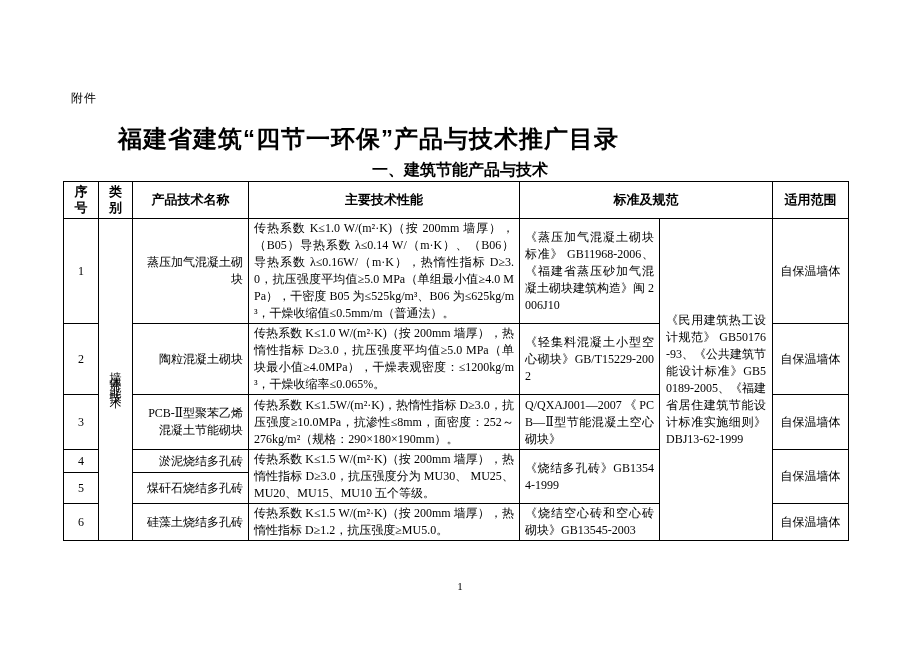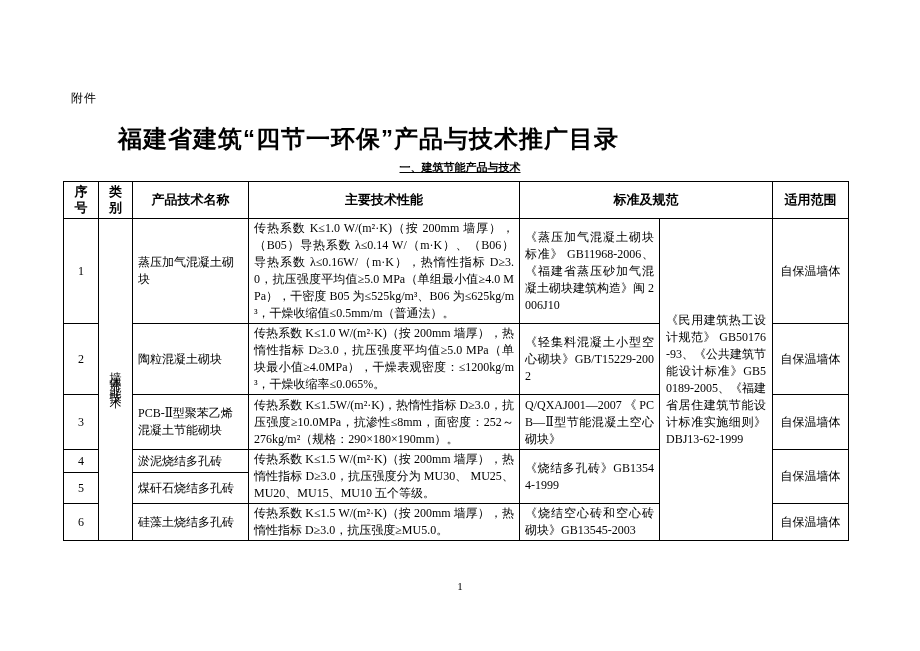--- a/index.html
+++ b/index.html
@@ -15,40 +15,39 @@
     font-size:12px; letter-spacing:1px;
   }
   .doc-title {
     position:absolute; left:0; top:123px; width:737px;
     text-align:center; font-size:24px; font-weight:bold;
     font-family:"Liberation Sans","DejaVu Sans",sans-serif;
     letter-spacing:1px;
   }
   .doc-subtitle {
     position:absolute; left:0; top:160px; width:920px;
-    text-align:center; font-size:11px; font-weight:bold;
+    text-align:center; font-size:16px; font-weight:bold;
     font-family:"Liberation Sans","DejaVu Sans",sans-serif;
-    text-decoration:underline;
   }
   table.catalog {
     position:absolute; left:63px; top:181px;
     width:785px; border-collapse:collapse; table-layout:fixed;padding-left:24px;
   }
   .catalog th, .catalog td { border:1px solid #000; overflow:hidden; }
   .catalog th {
     font-family:"Liberation Sans","DejaVu Sans",sans-serif;
     font-weight:bold; font-size:13px; line-height:16px;
     text-align:center; vertical-align:middle; padding:2px 1px;
   }
   .catalog thead tr { height:37px; }
   .catalog td {
     font-size:12px; line-height:17px; vertical-align:middle; padding:1px 2px;
   }
   td.c   { text-align:center; }
-  td.name { text-align:left; padding:2px 5px; }
+  td.name { text-align:right; padding:2px 5px; }
   td.perf, td.std { text-align:justify; word-break:break-all; padding:1px 5px; }
   td.gstd { text-align:justify; word-break:break-all; padding:1px 6px; }
   td.scope { text-align:center;margin-top:36px; }
   .two-line {
     display:inline-block; width:1.05em; word-break:break-all; line-height:16px;
   }
   .vert {
     display:inline-block;
     writing-mode:vertical-rl; text-orientation:upright;
     letter-spacing:5px; line-height:1;
@@ -124,20 +123,20 @@
       <td class="std" rowspan="2">《烧结多孔砖》GB13544-1999</td>
       <td class="scope" rowspan="2">自保温墙体</td>
     </tr>
     <tr class="r5">
       <td class="c">5</td>
       <td class="name">煤矸石烧结多孔砖</td>
     </tr>
     <tr class="r6">
       <td class="c">6</td>
       <td class="name">硅藻土烧结多孔砖</td>
-      <td class="perf">传热系数 K≤1.5 W/(m²·K)（按 200mm 墙厚），热惰性指标 D≥3.0，抗压强度≥MU5.0。</td>
+      <td class="perf">传热系数 K≤1.5 W/(m²·K)（按 200mm 墙厚），热惰性指标 D≥1.2，抗压强度≥MU5.0。</td>
       <td class="std">《烧结空心砖和空心砖砌块》GB13545-2003</td>
       <td class="scope">自保温墙体</td>
     </tr>
   </tbody>
 </table>
 
 <div class="pagenum">1</div>
 
 </body></html>

